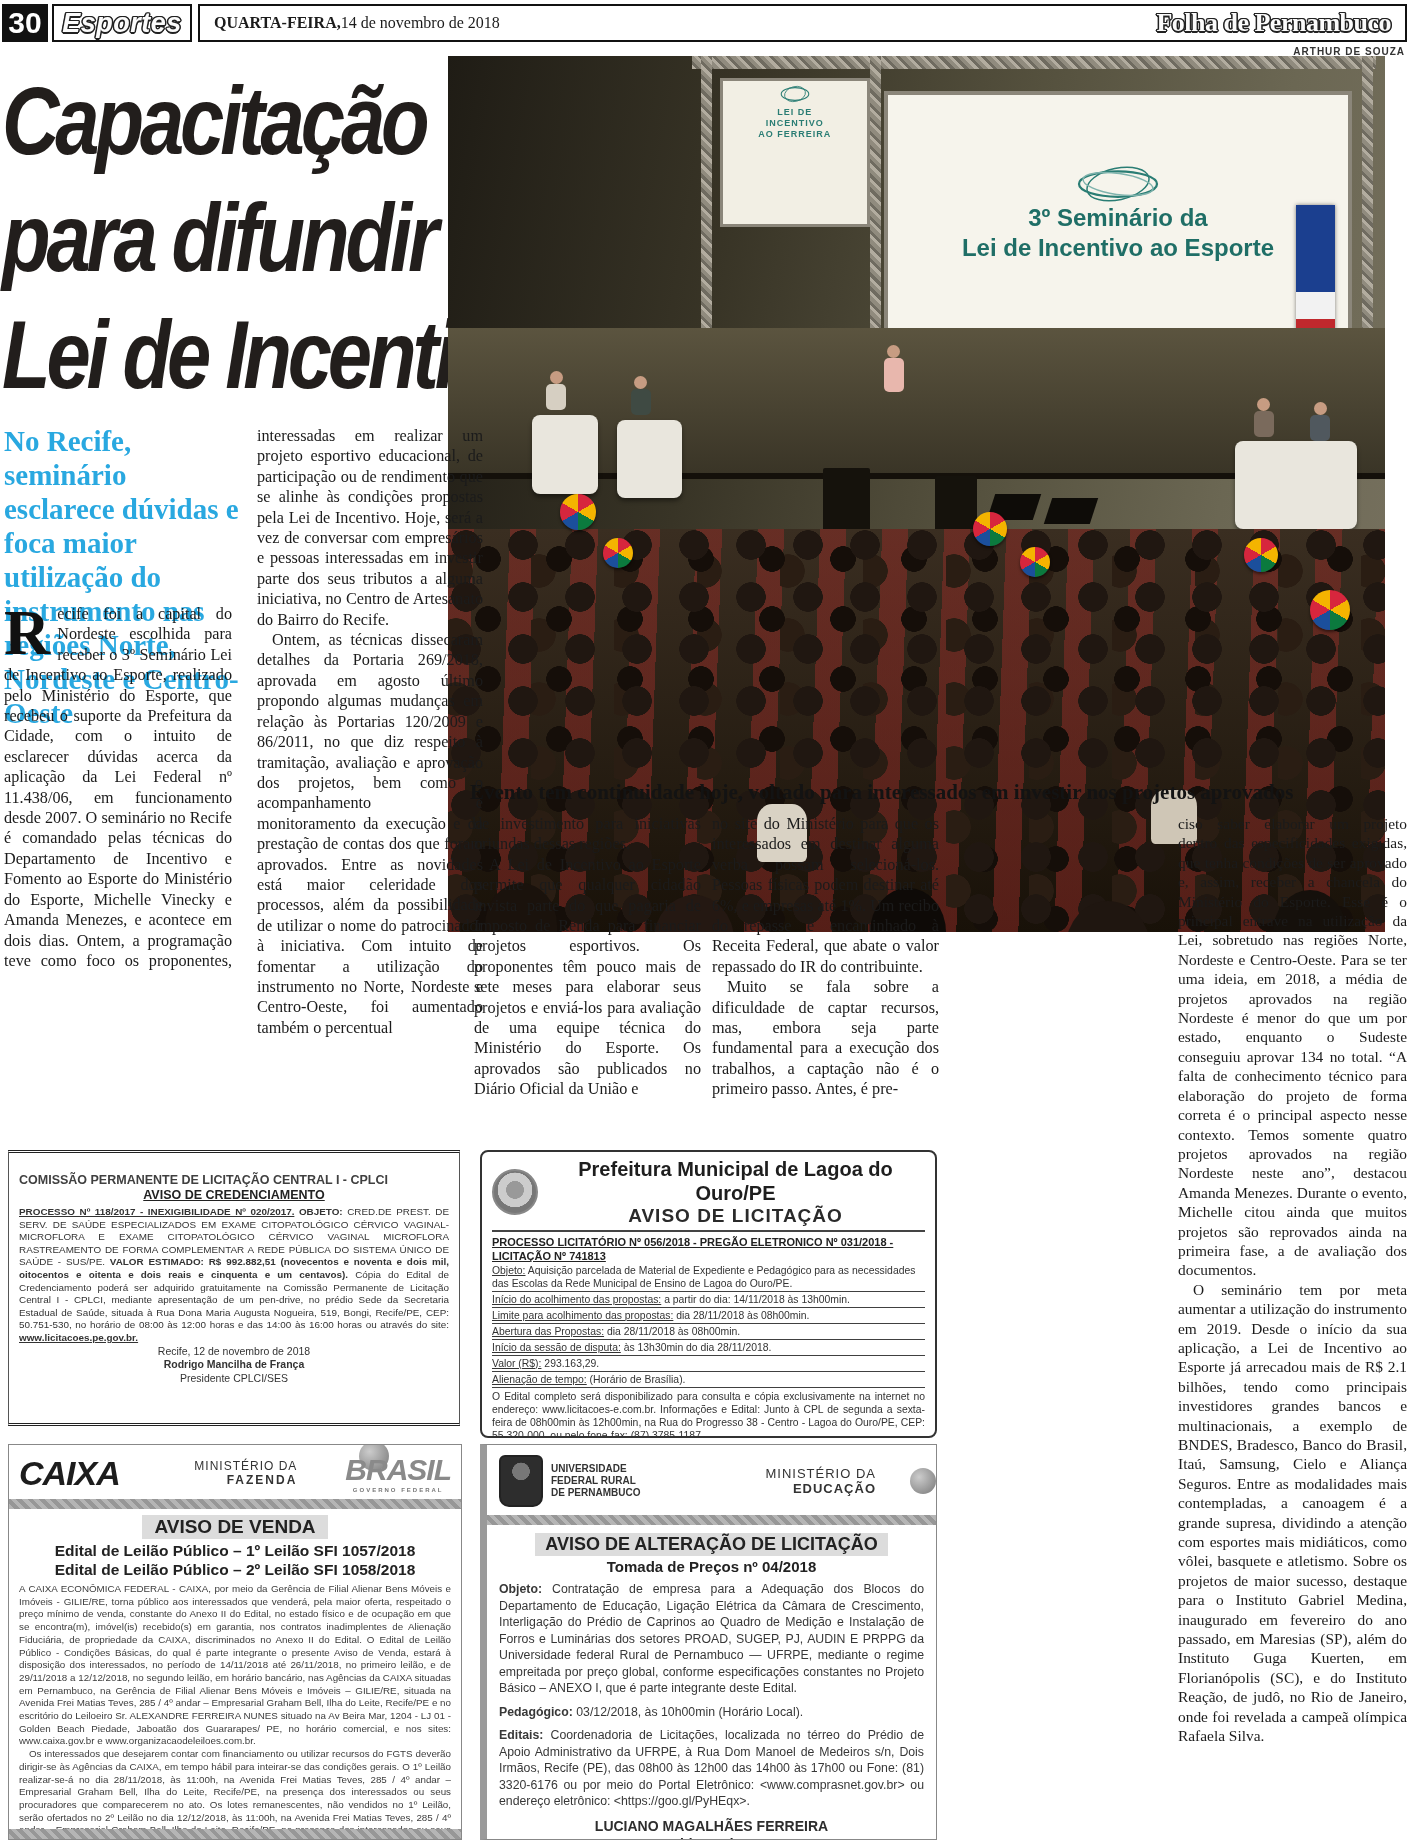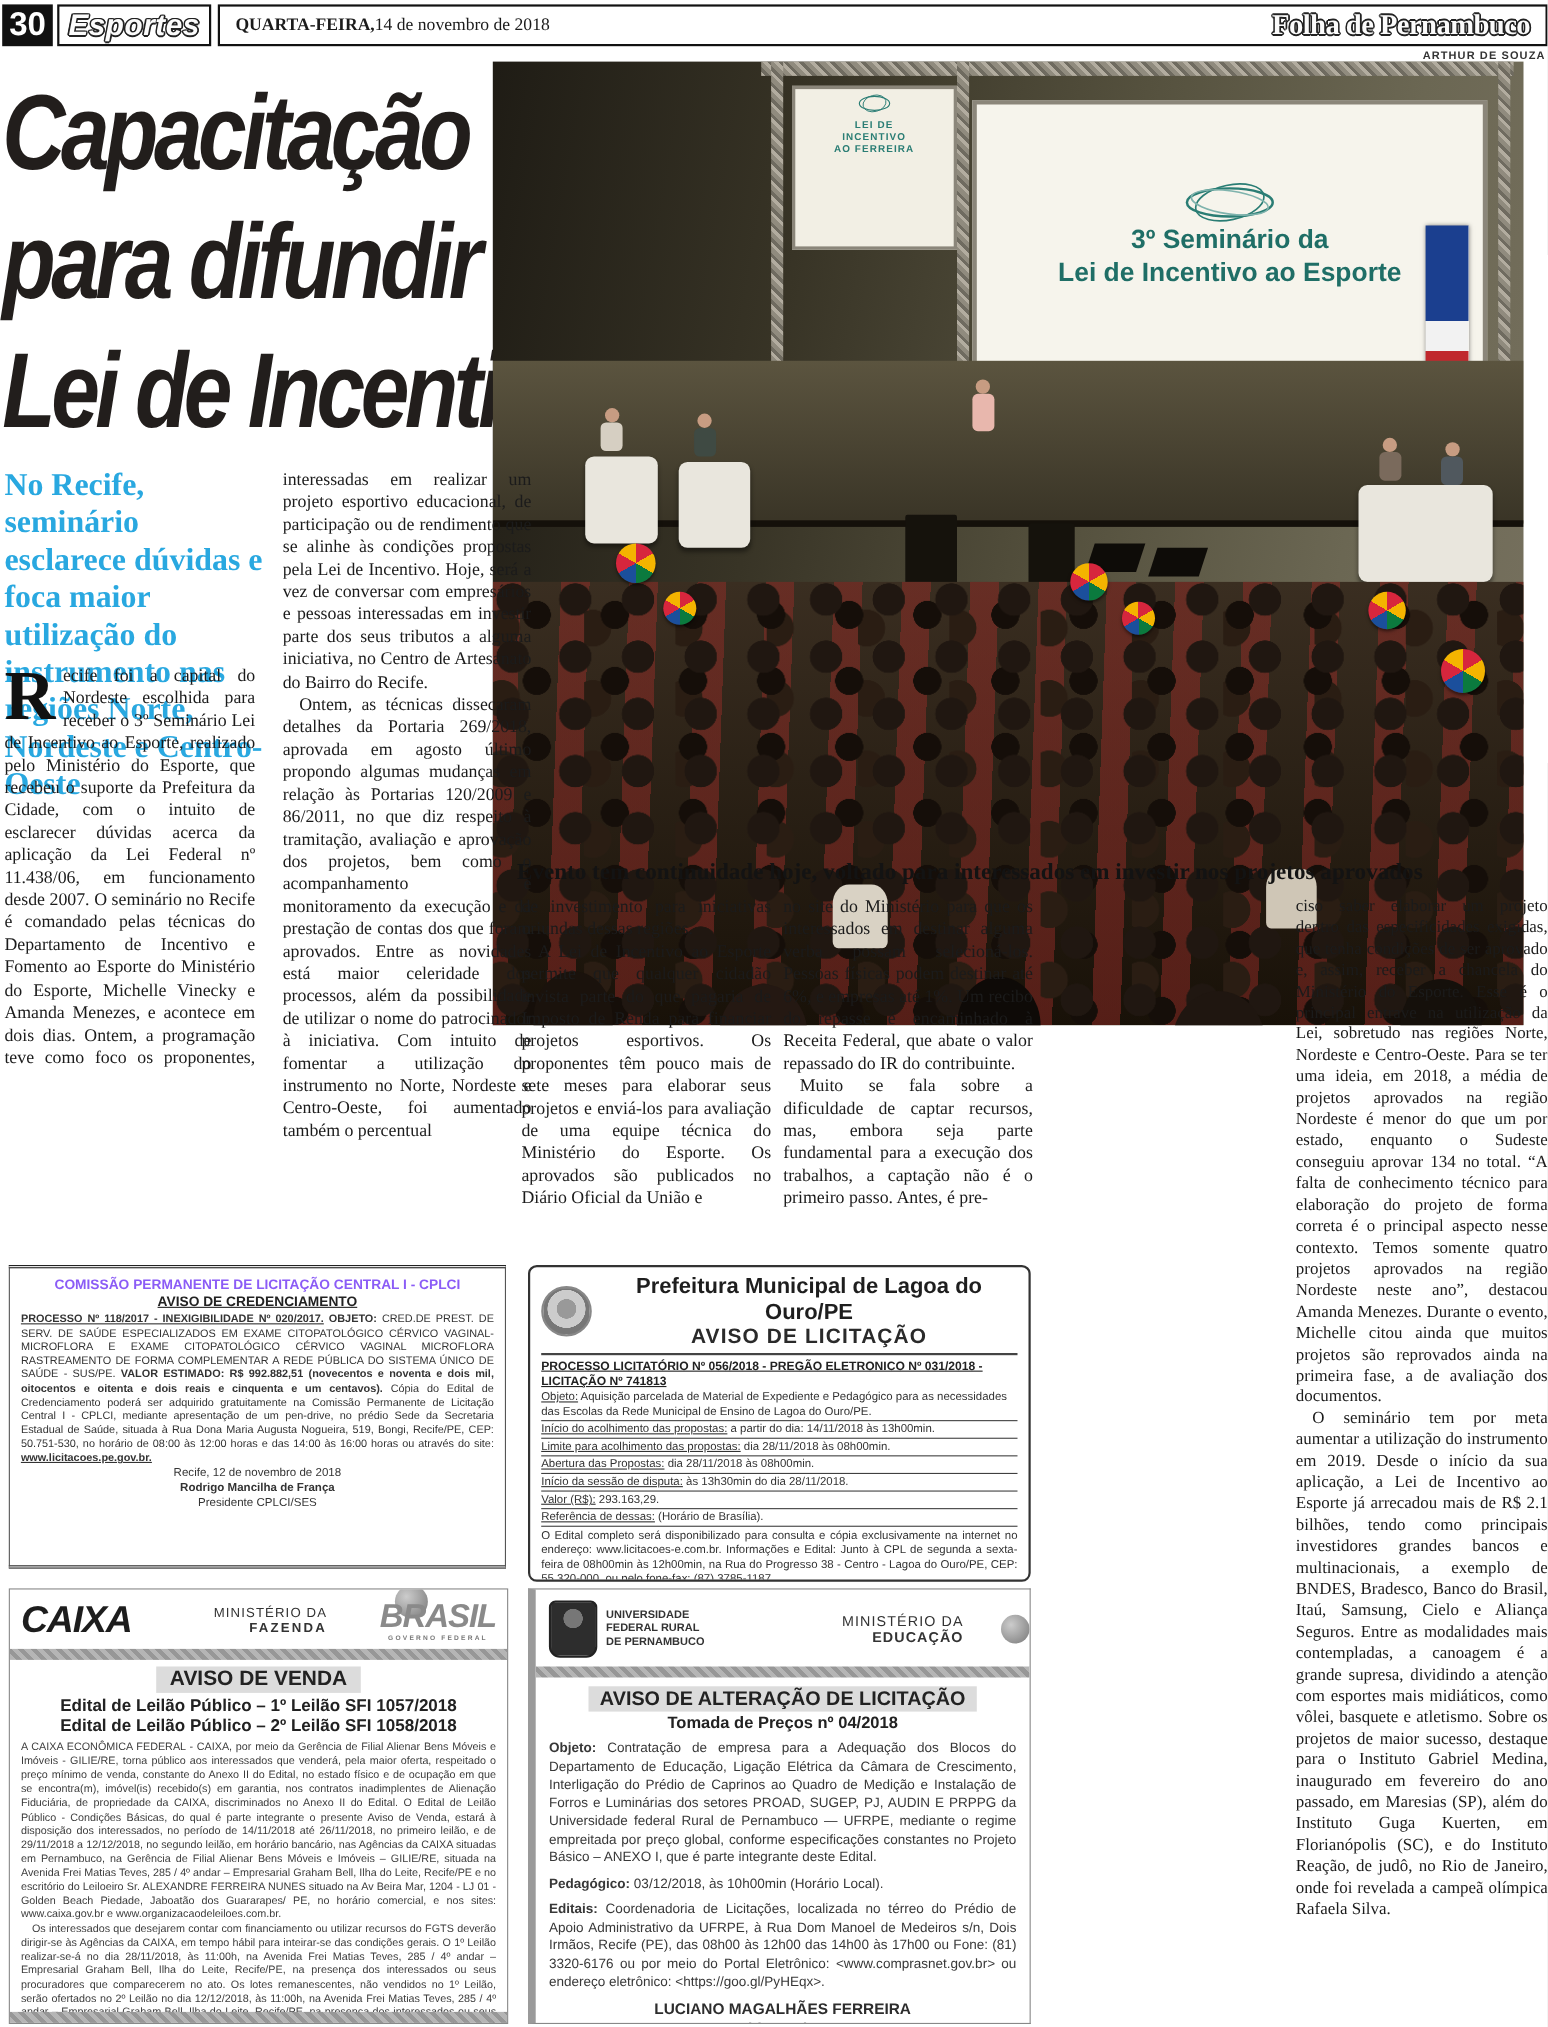--- a/index.html
+++ b/index.html
@@ -83,21 +83,21 @@
   .ad .just{text-align:justify;}
   
   .ad-saude{left:8px;top:1150px;width:452px;height:276px;border-top:3px double #222;
             border-bottom:3px double #222;border-left:1px solid #555;border-right:1px solid #555;
             padding:4px 10px;}
   .saude-head{display:flex;align-items:center;border-bottom:2px solid #222;padding-bottom:3px;}
   .pe-arms{width:30px;height:30px;border-radius:50%;border:2px solid #777;
            background:radial-gradient(circle at 50% 40%,#bbb 0 30%,#888 31% 60%,#ddd 61%);}
   .pe-script{font:italic 15px "Liberation Serif",serif;color:#666;margin-left:4px;}
   .saude-title{flex:1;text-align:center;font:700 25px "Liberation Serif",serif;color:#222;}
-  .saude-h1{text-align:center;font:700 12.5px/15px "Liberation Sans",sans-serif;margin-top:4px;color:#8b5cf6;}
+  .saude-h1{text-align:left;font:700 12.5px/15px "Liberation Sans",sans-serif;margin-top:16px;color:#404040;}
   .saude-h2{text-align:center;font:700 12.5px/15px "Liberation Sans",sans-serif;
             text-decoration:underline;color:#222;}
   .saude-body{font:9.9px/12.6px "Liberation Sans",sans-serif;margin-top:3px;color:#333;}
   .saude-c{text-align:center;font:10.5px/13.5px "Liberation Sans",sans-serif;}
   
   .ad-lagoa{left:480px;top:1150px;width:457px;height:288px;border:2px solid #333;
             border-radius:8px;padding:5px 10px;}
   .lagoa-head{display:flex;align-items:center;gap:8px;border-bottom:2px solid #444;padding-bottom:3px;}
   .lagoa-arms{width:42px;height:42px;border-radius:50%;border:2px solid #888;flex:none;background:
       radial-gradient(circle at 50% 45%,#999 0 28%,#ccc 29% 55%,#777 56%);}
@@ -287,21 +287,21 @@
         <div class="lagoa-sub">AVISO DE LICITAÇÃO</div>
       </div>
     </div>
     <div class="lagoa-proc">PROCESSO LICITATÓRIO Nº 056/2018 - PREGÃO ELETRONICO Nº 031/2018 - LICITAÇÃO Nº 741813</div>
     <div class="lagoa-item"><span class="lb">Objeto:</span><span> Aquisição parcelada de Material de Expediente e Pedagógico para as necessidades das Escolas da Rede Municipal de Ensino de Lagoa do Ouro/PE.</span></div>
     <div class="lagoa-item"><span class="lb">Início do acolhimento das propostas:</span><span> a partir do dia: 14/11/2018 às 13h00min.</span></div>
     <div class="lagoa-item"><span class="lb">Limite para acolhimento das propostas:</span><span> dia 28/11/2018 às 08h00min.</span></div>
     <div class="lagoa-item"><span class="lb">Abertura das Propostas:</span><span> dia 28/11/2018 às 08h00min.</span></div>
     <div class="lagoa-item"><span class="lb">Início da sessão de disputa:</span><span> às 13h30min do dia 28/11/2018.</span></div>
     <div class="lagoa-item"><span class="lb">Valor (R$):</span><span> 293.163,29.</span></div>
-    <div class="lagoa-item"><span class="lb">Referência de dessas:</span><span> (Horário de Brasília).</span></div>
+    <div class="lagoa-item"><span class="lb">Alienação de tempo:</span><span> (Horário de Brasília).</span></div>
     <div class="lagoa-info just">O Edital completo será disponibilizado para consulta e cópia exclusivamente na internet no endereço: www.licitacoes-e.com.br. Informações e Edital: Junto à CPL de segunda a sexta-feira de 08h00min às 12h00min, na Rua do Progresso 38 - Centro - Lagoa do Ouro/PE, CEP: 55.320-000, ou pelo fone-fax: (87) 3785-1187.</div>
 
   </div>
 
   <div class="ad ad-caixa">
     <div class="cx-head">
       <div class="cx-logo">CAIXA</div>
       <div class="cx-min">
         <span>MINISTÉRIO DA</span><br>
         <b>FAZENDA</b>

